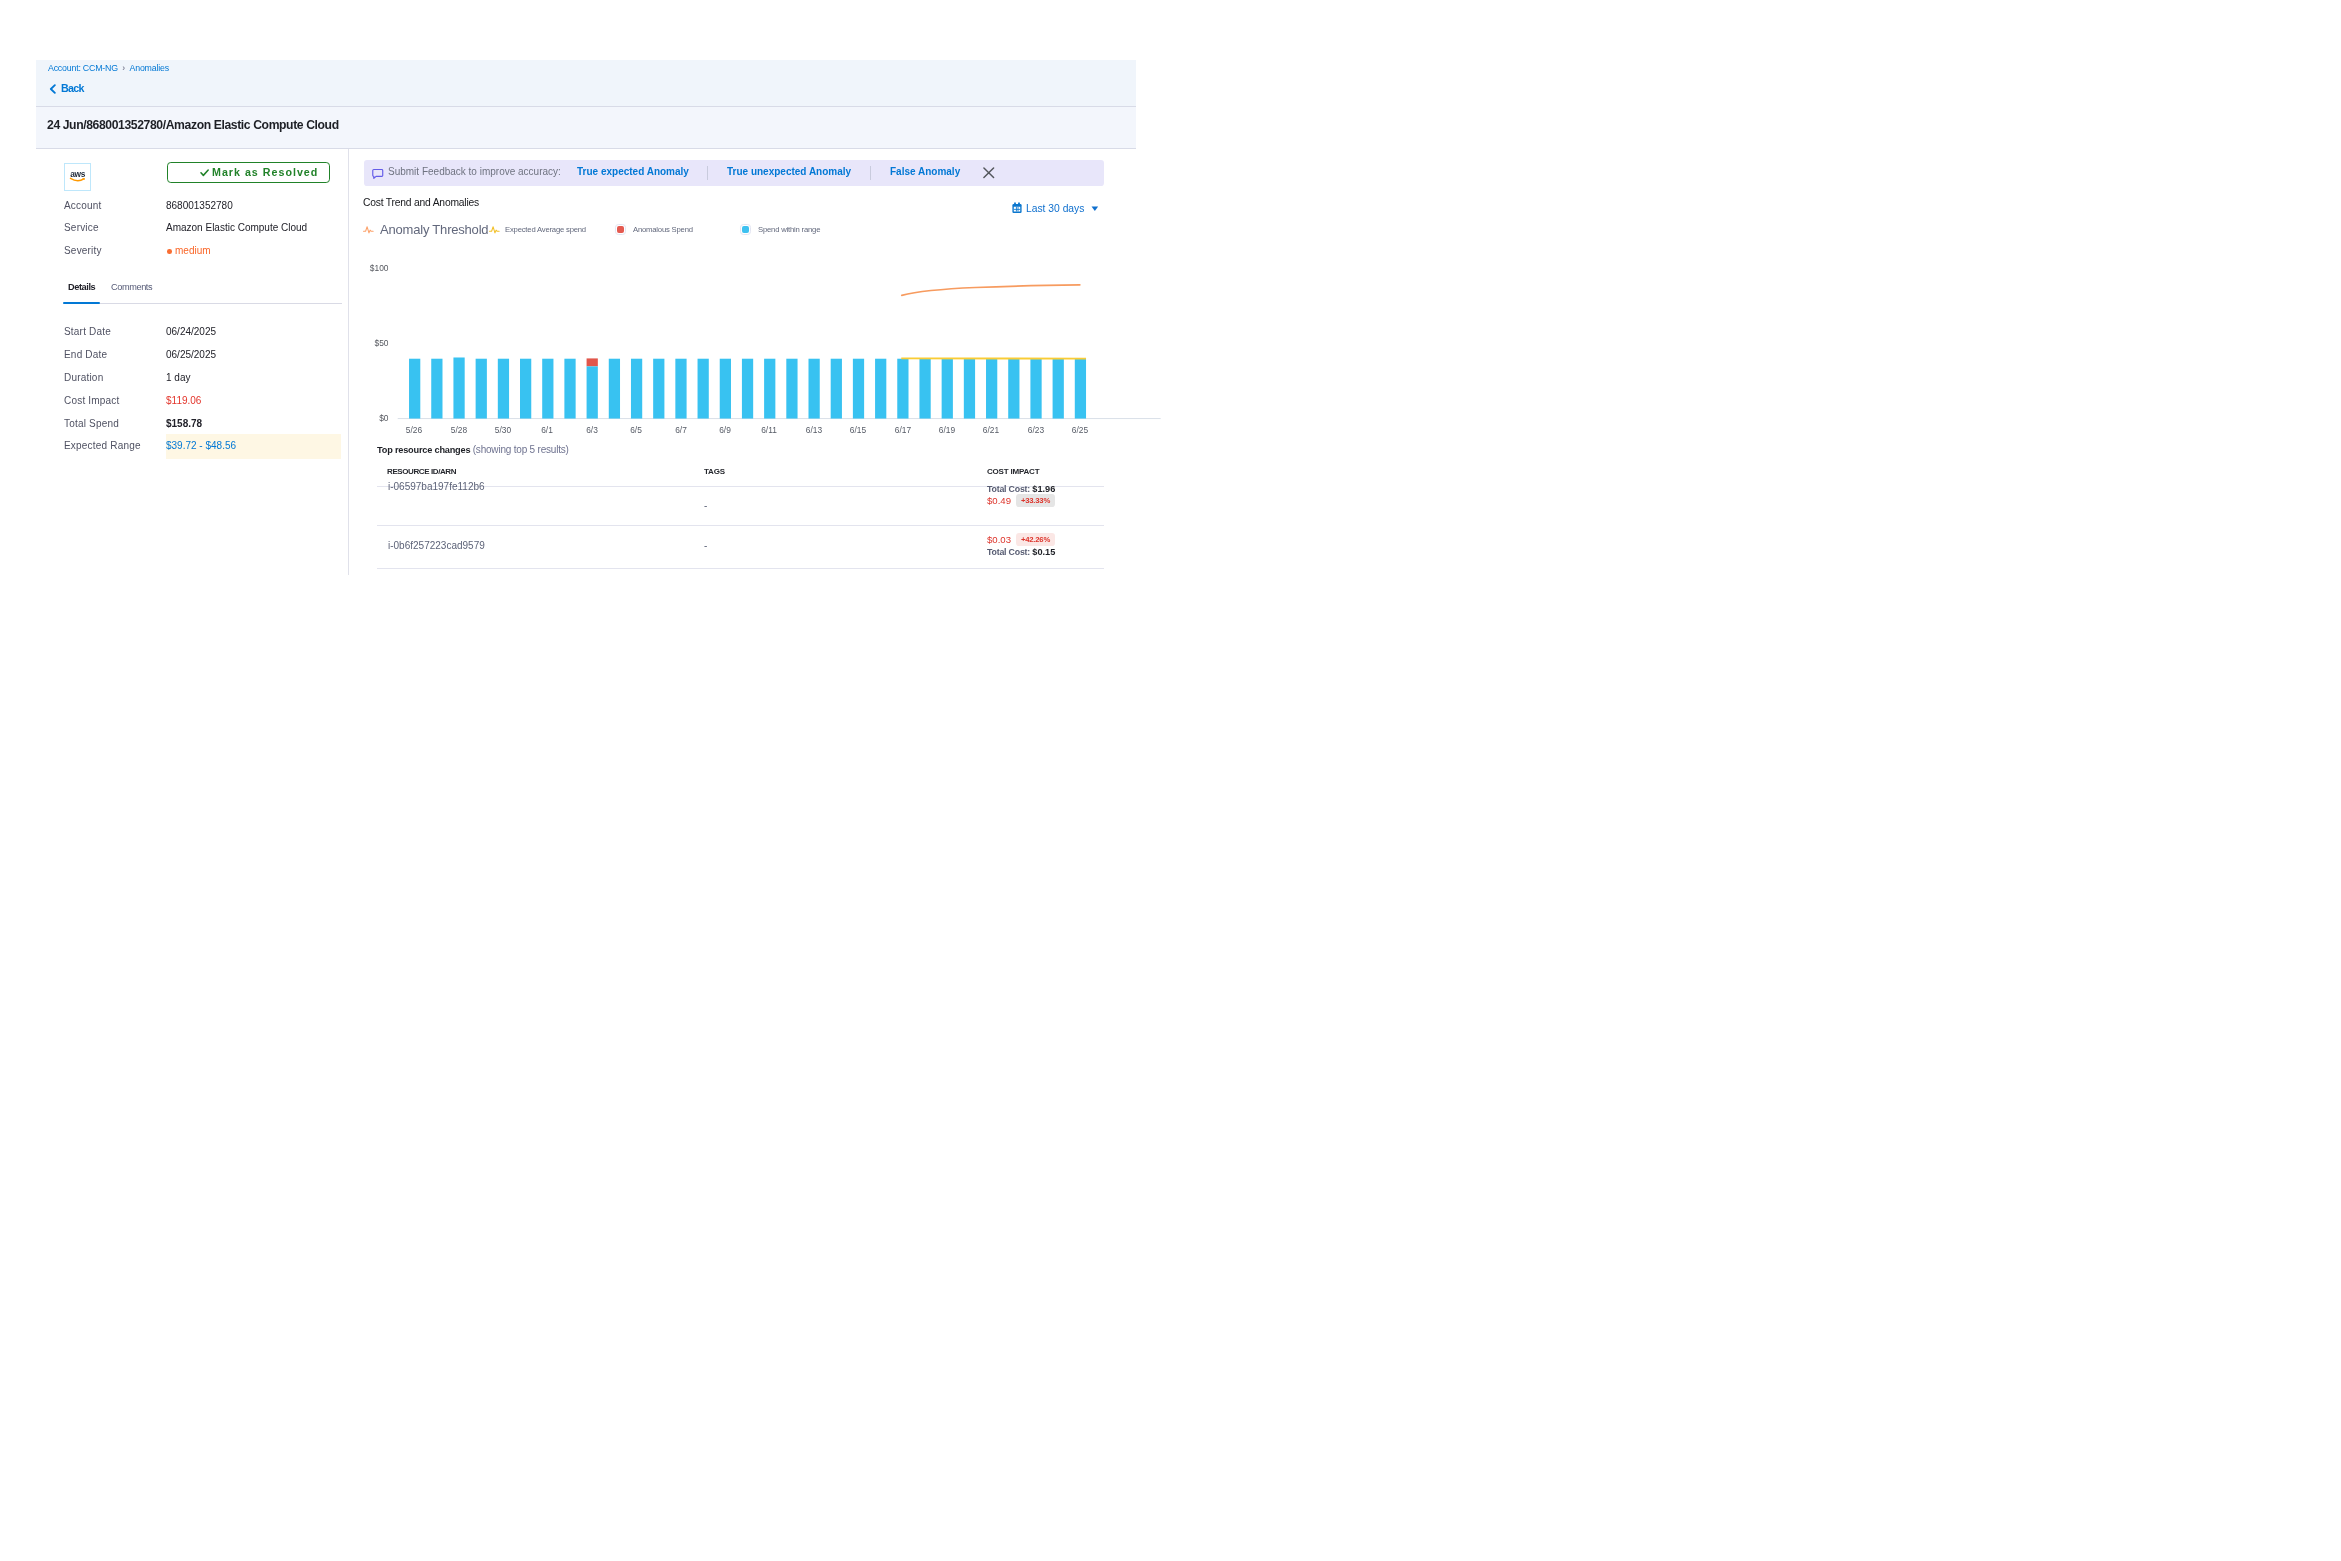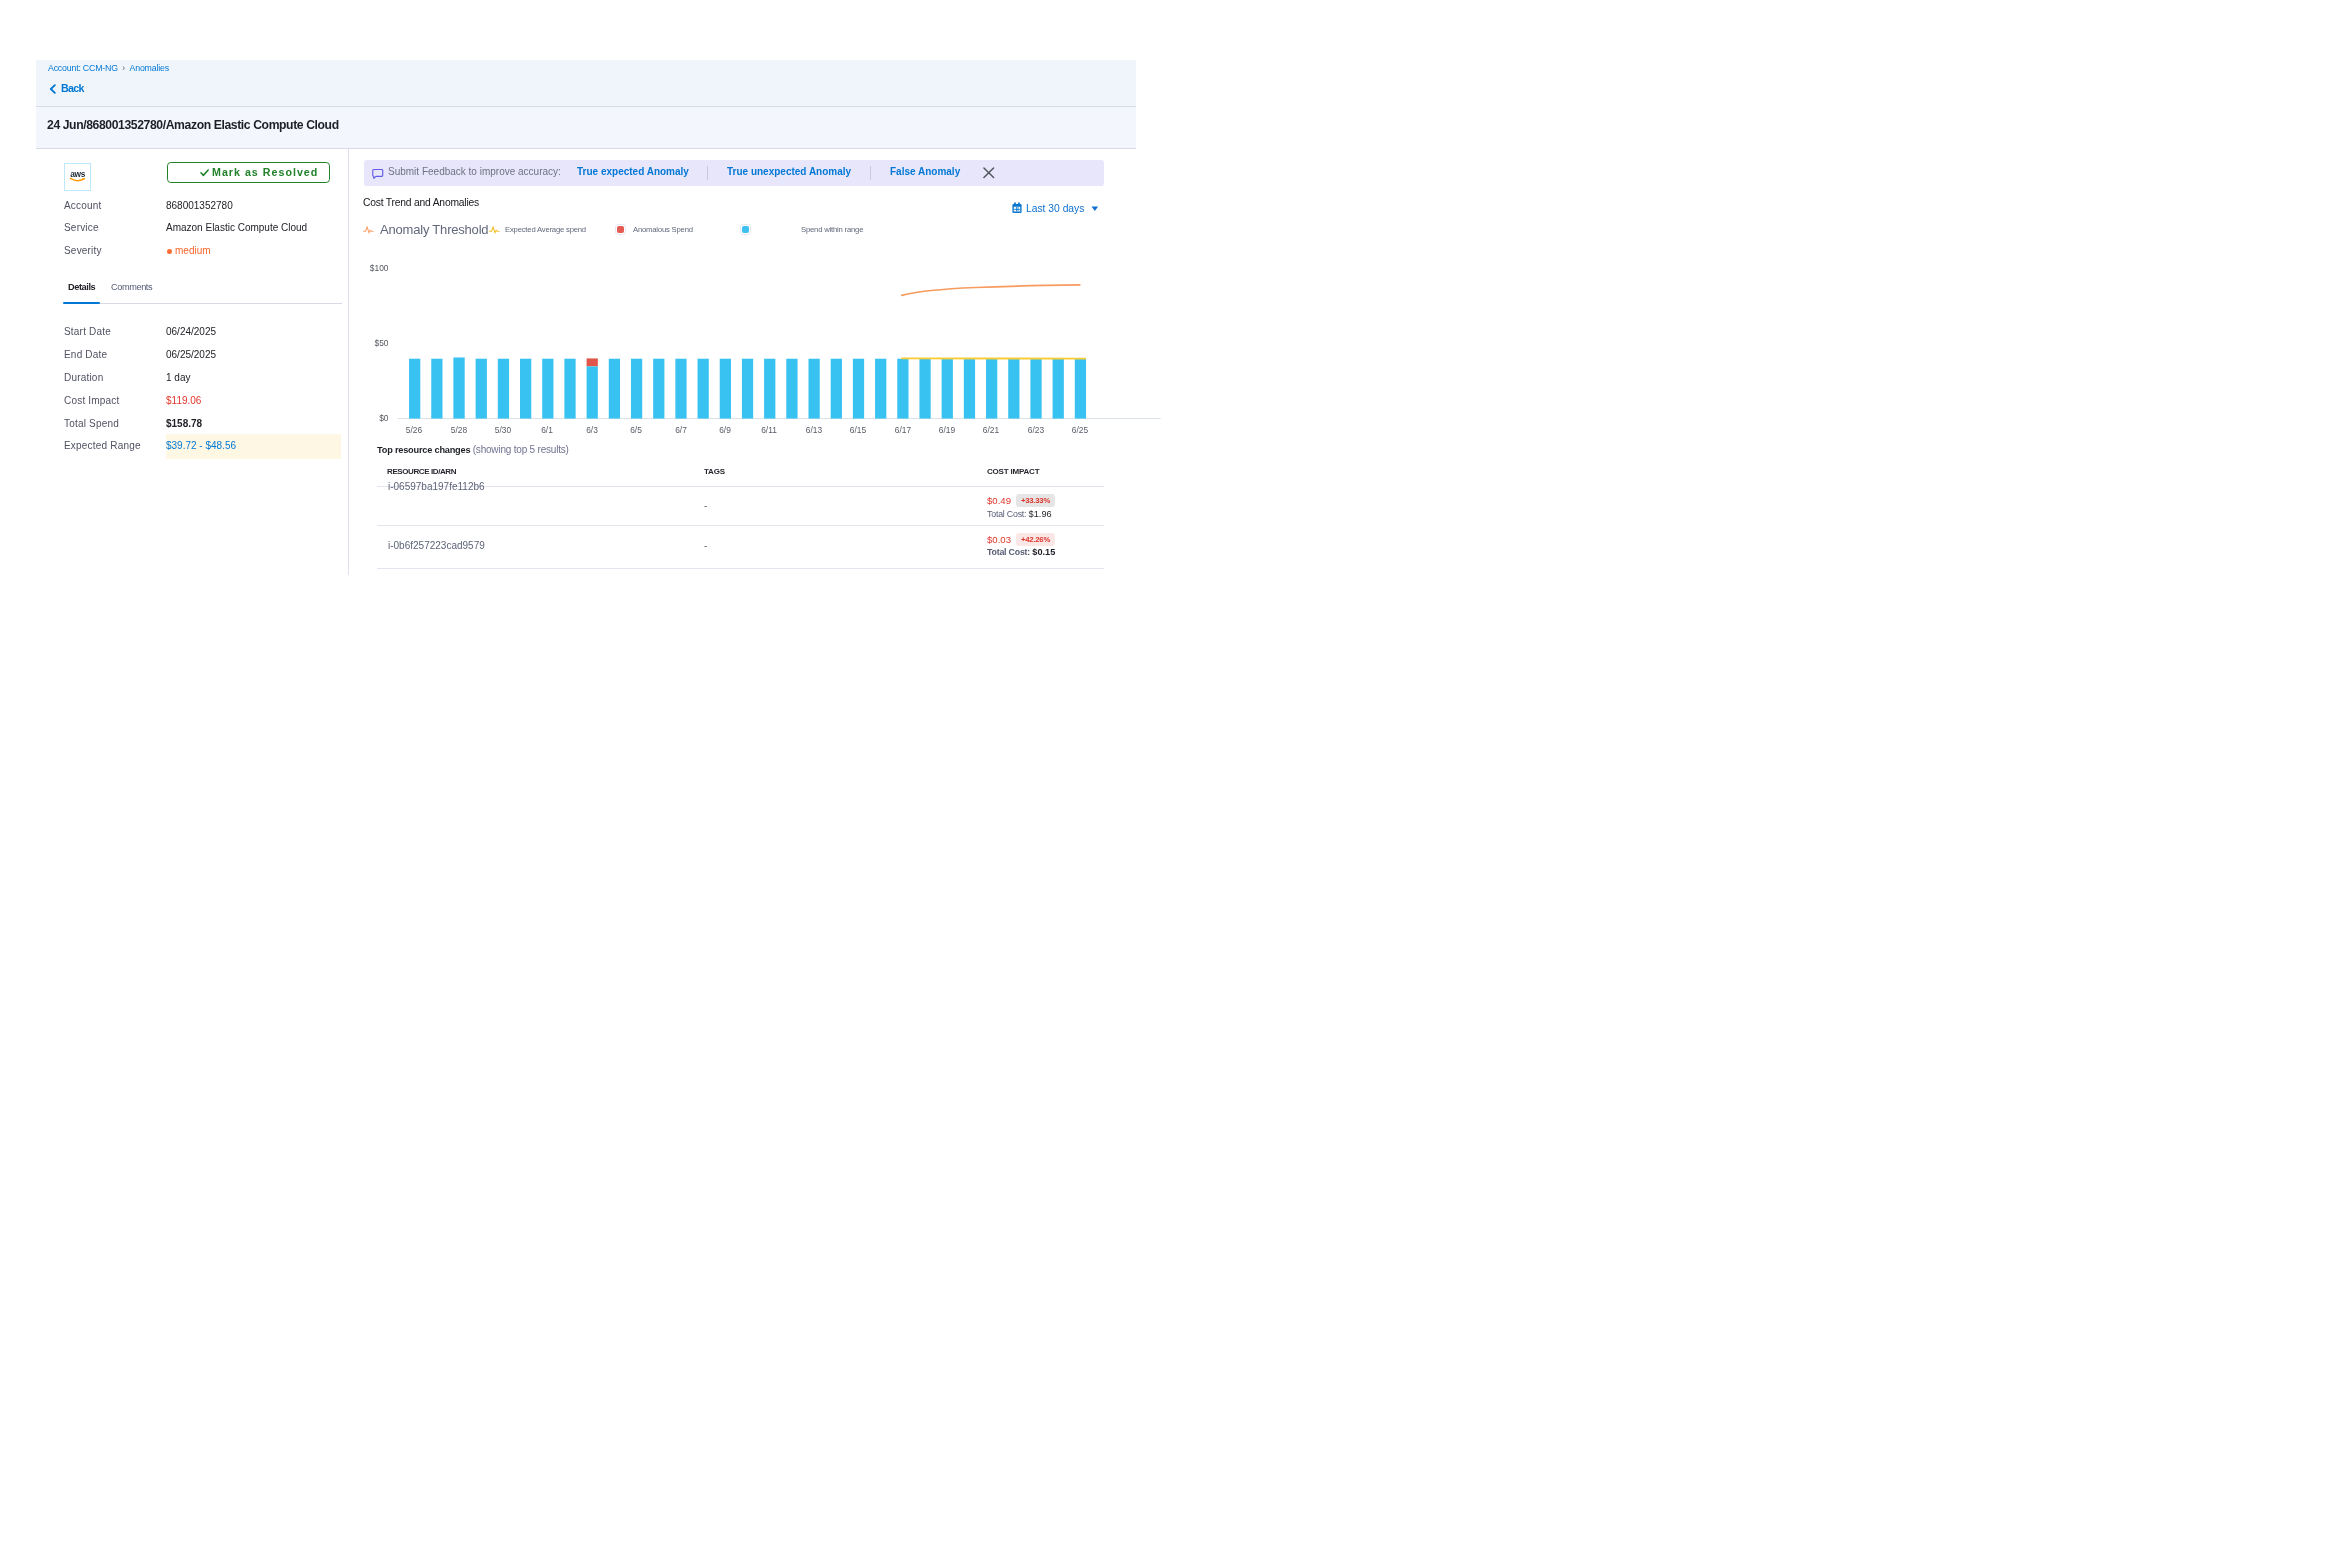--- a/index.html
+++ b/index.html
@@ -106,21 +106,21 @@
     <path d="M0.7 6.8 L3.4 6.8 L5.4 1 L7.8 9 L9.3 5.4 L10.5 6.8 L13.3 6.8" fill="none" stroke="#F2C029" stroke-width="1.4" stroke-linejoin="round" stroke-linecap="round"></path>
   </svg>
   <div class="abs" style="left:505px; top:226px; height:8.4px; line-height:8.4px; font-size:7.7px; letter-spacing:-0.2px; color:#62687C;">Expected Average spend</div>
   <div class="abs" style="left:615px; top:224px; width:11px; height:11px; border:1.1px solid #E3E5F2; border-radius:3.4px; background:#fff;">
       <div style="position:absolute; left:0.8px; top:0.8px; width:7.3px; height:7.3px; border-radius:1.9px; background:#E45A50;"></div>
     </div>
   <div class="abs" style="left:633px; top:226px; height:8.4px; line-height:8.4px; font-size:7.7px; letter-spacing:-0.2px; color:#62687C;">Anomalous Spend</div>
   <div class="abs" style="left:740px; top:224px; width:11px; height:11px; border:1.1px solid #E3E5F2; border-radius:3.4px; background:#fff;">
       <div style="position:absolute; left:0.8px; top:0.8px; width:7.3px; height:7.3px; border-radius:1.9px; background:#3EC1F0;"></div>
     </div>
-  <div class="abs" style="left:758px; top:226px; height:8.4px; line-height:8.4px; font-size:7.7px; letter-spacing:-0.2px; color:#62687C;margin-left:43px;">Spend within range</div>
+  <div class="abs" style="left:758px; top:226px; height:8.4px; line-height:8.4px; font-size:7.7px; letter-spacing:-0.2px; color:#62687C;">Spend within range</div>
 
   <div class="abs" style="left:363px; top:260px; width:801px; height:176px;">
     <svg width="801" height="176" viewBox="0 0 1046 230">
       <text x="33" y="14.5" text-anchor="end" font-size="11" fill="#55585F">$100</text>
       <text x="33" y="112.8" text-anchor="end" font-size="11" fill="#55585F">$50</text>
       <text x="33" y="211" text-anchor="end" font-size="11" fill="#55585F">$0</text>
       <line x1="45" y1="207.2" x2="1042" y2="207.2" stroke="#CDD5E1" stroke-width="1"></line>
       <g id="bars">
           <rect x="59.8" y="129" width="14.7" height="78.2" fill="#38C2F1"></rect>
           <rect x="88.8" y="129" width="14.7" height="78.2" fill="#38C2F1"></rect>
@@ -183,21 +183,21 @@
 
   <div class="abs" style="left:387px; top:467px; height:9.2px; line-height:9.2px; font-size:8px; font-weight:bold; letter-spacing:-0.4px; color:#26282E;">RESOURCE ID/ARN</div>
   <div class="abs" style="left:704px; top:467px; height:9.2px; line-height:9.2px; font-size:8px; font-weight:bold; letter-spacing:-0.2px; color:#26282E;">TAGS</div>
   <div class="abs" style="left:987px; top:467px; height:9.2px; line-height:9.2px; font-size:8px; font-weight:bold; letter-spacing:-0.2px; color:#26282E;">COST IMPACT</div>
   <div class="abs" style="left:377px; top:486px; width:727px; height:0.8px; background:#E3E4EE;"></div>
 
   <div class="abs" style="left:388px; top:481px; height:11.5px; line-height:11.5px; font-size:10px; color:#5D6378;">i-06597ba197fe112b6</div>
   <div class="abs" style="left:704px; top:500px; height:11.5px; line-height:11.5px; font-size:10px; color:#5D6378;">-</div>
   <div class="abs" style="left:987px; top:495px; height:11.5px; line-height:11.5px; font-size:9.6px; color:#DD342B;">$0.49</div>
   <div class="abs" style="left:1016px; top:494px; width:39px; height:13.4px; line-height:13.4px; background:#e5e5e5; border-radius:3.1px; text-align:center; font-size:7.7px; font-weight:bold; letter-spacing:-0.2px; color:#DD342B;">+33.33%</div>
-  <div class="abs" style="left:987px; top:509px; height:10.7px; line-height:10.7px; font-size:8.8px; font-weight:normal; letter-spacing:-0.2px; color:#575C72;">Total Cost: <span style="color:#1E2026; font-size:9.2px; letter-spacing:0;">$1.96</span></div>
+  <div class="abs" style="left:987px; top:484px; height:10.7px; line-height:10.7px; font-size:8.8px; font-weight:bold; letter-spacing:-0.2px; color:#575C72;">Total Cost: <span style="color:#1E2026; font-size:9.2px; letter-spacing:0;">$1.96</span></div>
   <div class="abs" style="left:377px; top:525px; width:727px; height:0.8px; background:#E3E4EE;"></div>
 
   <div class="abs" style="left:388px; top:540px; height:11.5px; line-height:11.5px; font-size:10px; color:#5D6378;">i-0b6f257223cad9579</div>
   <div class="abs" style="left:704px; top:540px; height:11.5px; line-height:11.5px; font-size:10px; color:#5D6378;">-</div>
   <div class="abs" style="left:987px; top:534px; height:11.5px; line-height:11.5px; font-size:9.6px; color:#DD342B;">$0.03</div>
   <div class="abs" style="left:1016px; top:533px; width:39px; height:13.4px; line-height:13.4px; background:#FBE7E5; border-radius:3.1px; text-align:center; font-size:7.7px; font-weight:bold; letter-spacing:-0.2px; color:#DD342B;">+42.26%</div>
   <div class="abs" style="left:987px; top:547px; height:10.7px; line-height:10.7px; font-size:8.8px; font-weight:bold; letter-spacing:-0.2px; color:#575C72;">Total Cost: <span style="color:#1E2026; font-size:9.2px; letter-spacing:0;">$0.15</span></div>
   <div class="abs" style="left:377px; top:568px; width:727px; height:0.8px; background:#E3E4EE;"></div>
 
 </div>

